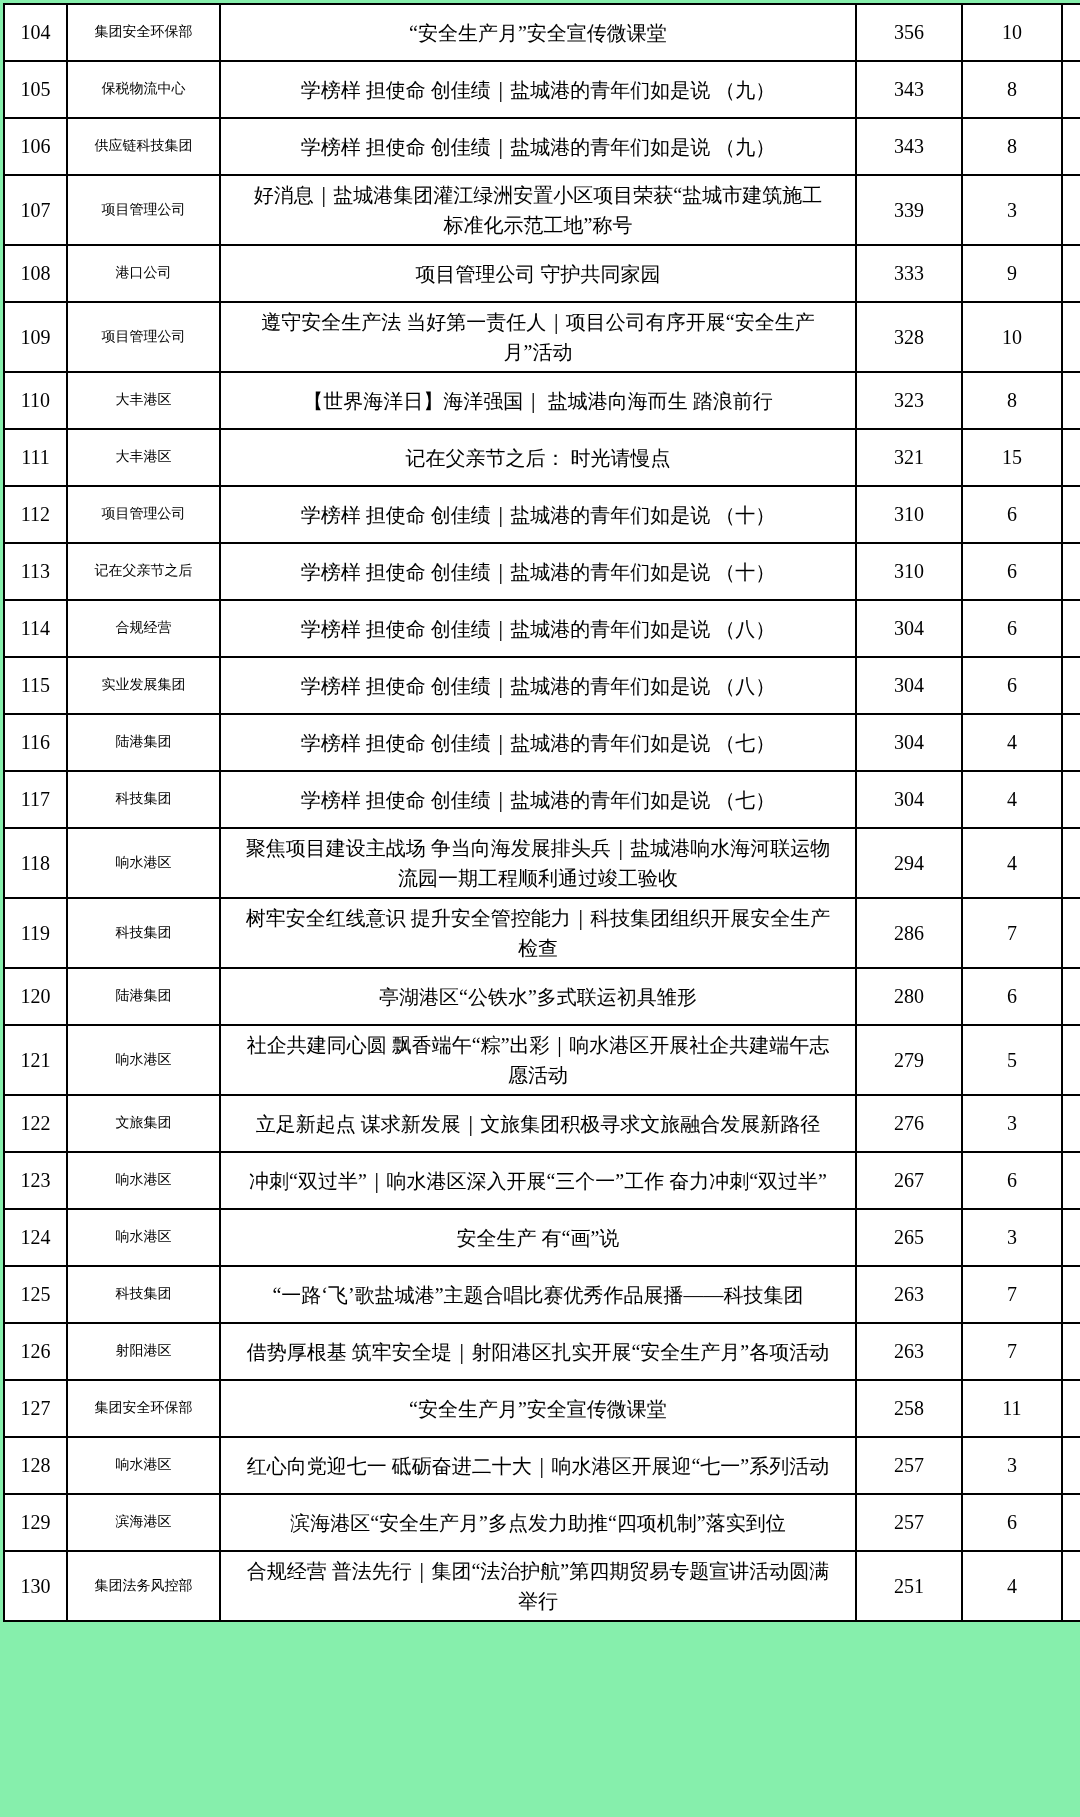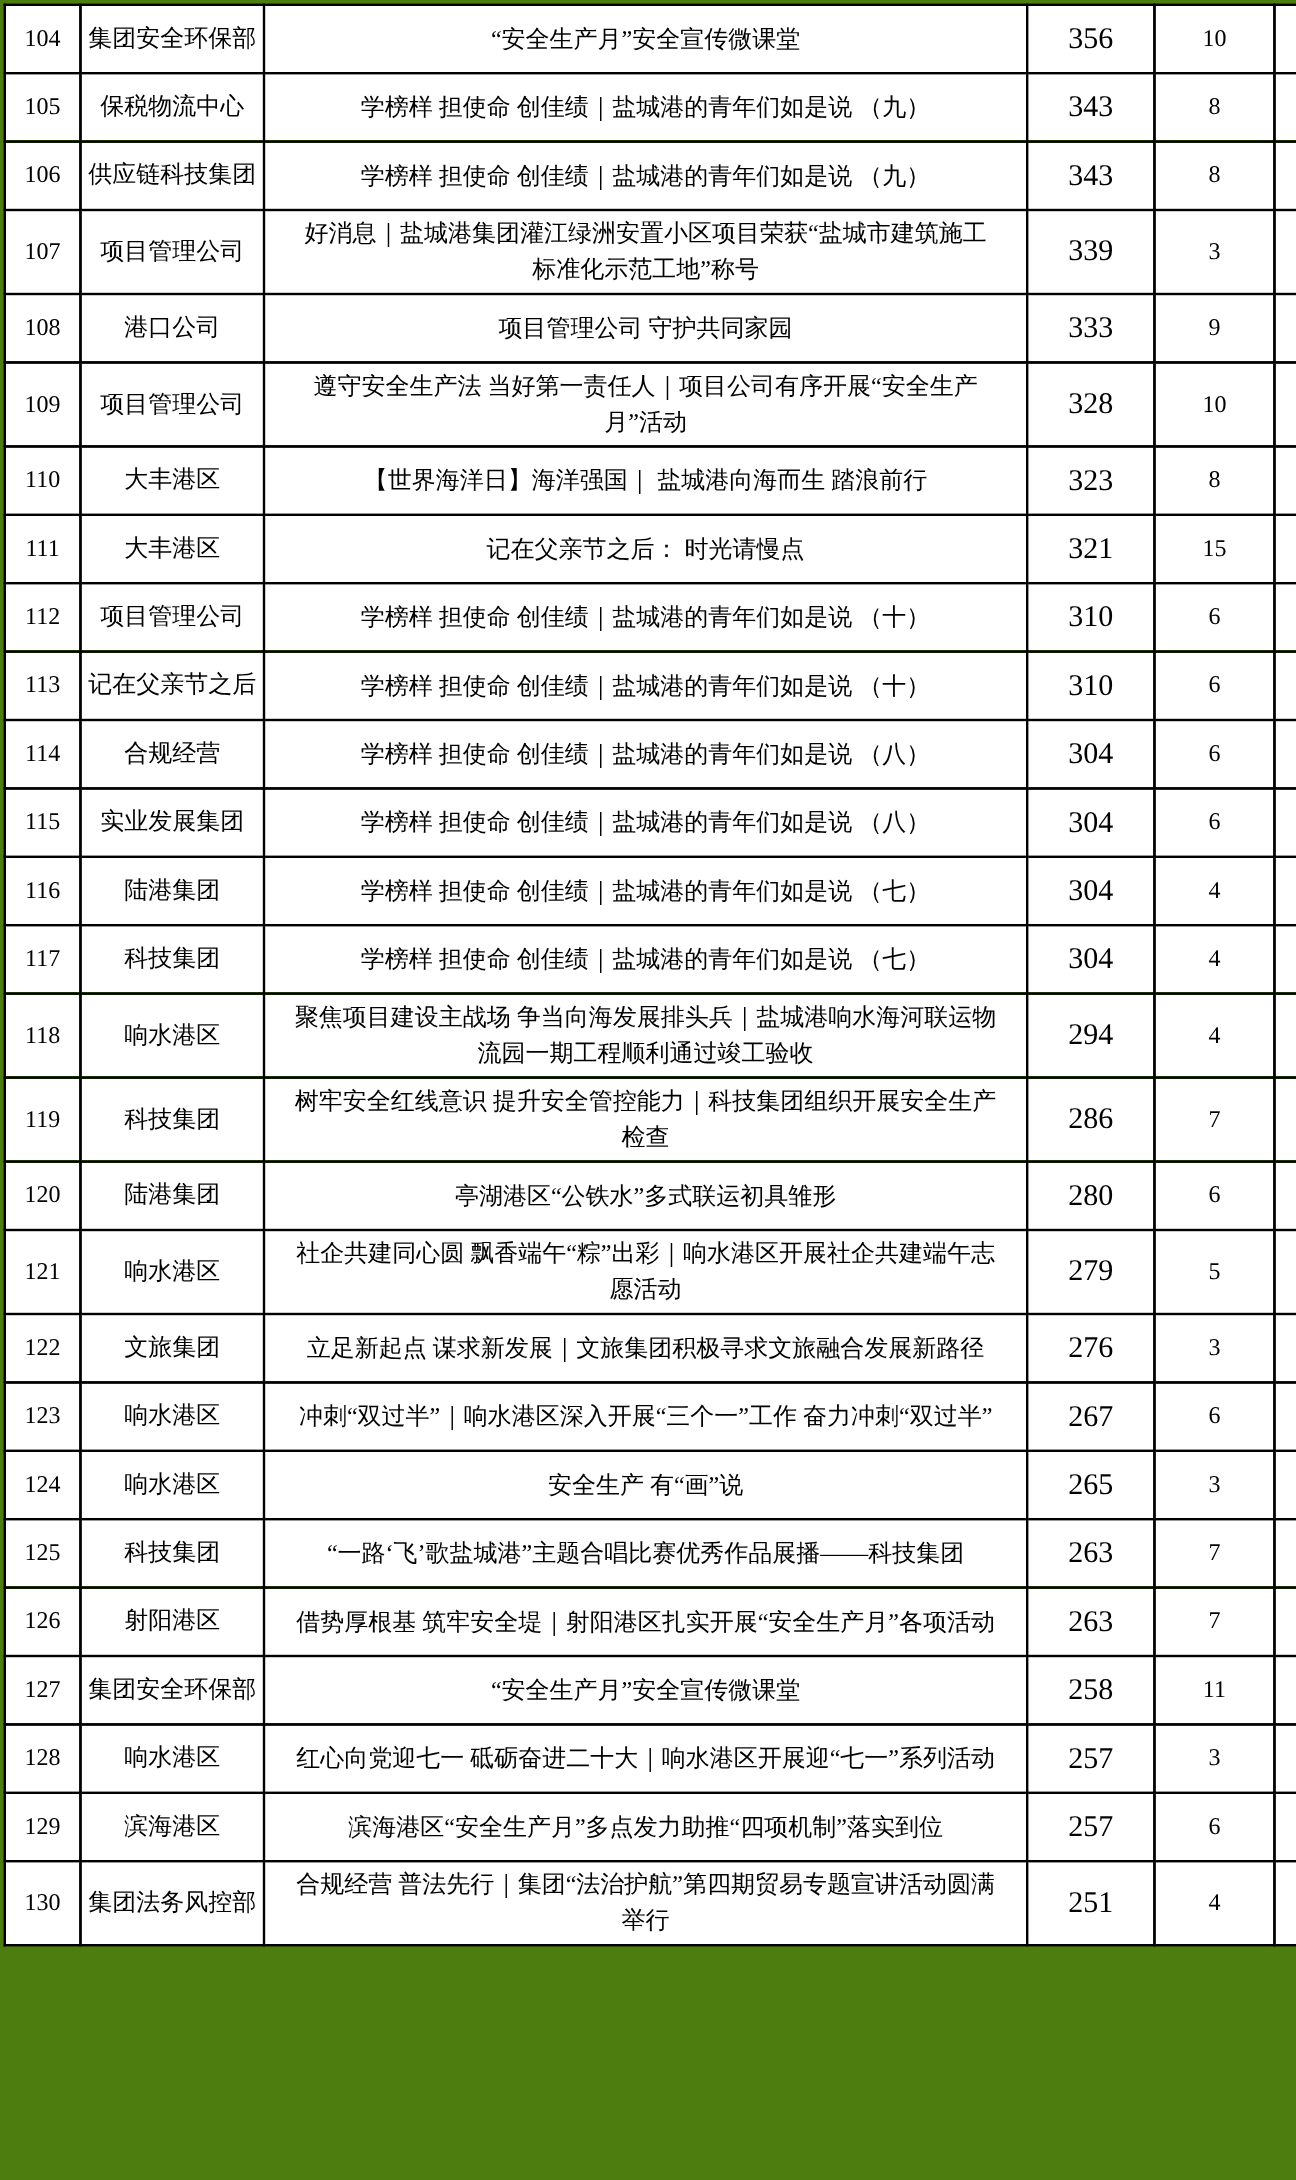--- a/index.html
+++ b/index.html
@@ -6,21 +6,21 @@
     margin: 0;
     padding: 0;
     background: #ffffff;
     width: 1080px;
   }
   .sheet {
     width: 1080px;
     height: 1817px;
     box-sizing: border-box;
     padding: 3px;
-    background: #4d7c0f;
+    background: #86efac;
     font-family: "Liberation Serif", "DejaVu Serif", serif;
     color: #000000;
   }
   table.report {
     border-collapse: collapse;
     table-layout: fixed;
     width: 1074px;
   }
   table.report td {
     border: 2px solid #000000;
@@ -30,32 +30,32 @@
     overflow: hidden;
   }
   tr.row { height: 57px; }
   td.c-num {
     width: 57px;
     font-size: 20px;
     padding: 2px 2px;
   }
   td.c-org {
     width: 147px;
-    font-size: 20px;
+    font-size: 14px;
     padding: 2px 2px;
     line-height: 1.45;
     margin-top: 16px;
   }
   td.c-title {
     width: 586px;
     font-size: 20px;
     padding: 4px 24px;
     line-height: 1.5;
   }
-  td.c-v1 { width: 100px; font-size: 25px; padding: 2px; }
+  td.c-v1 { width: 100px; font-size: 20px; padding: 2px; }
   td.c-v2 { width: 94px;  font-size: 20px; padding: 2px; }
   td.c-v3 { width: 90px;  font-size: 20px; padding: 2px; }
 </style>
 </head>
 <body>
 
 <div class="sheet">
   <table class="report">
     <tbody id="table-body">
         <tr class="row">

